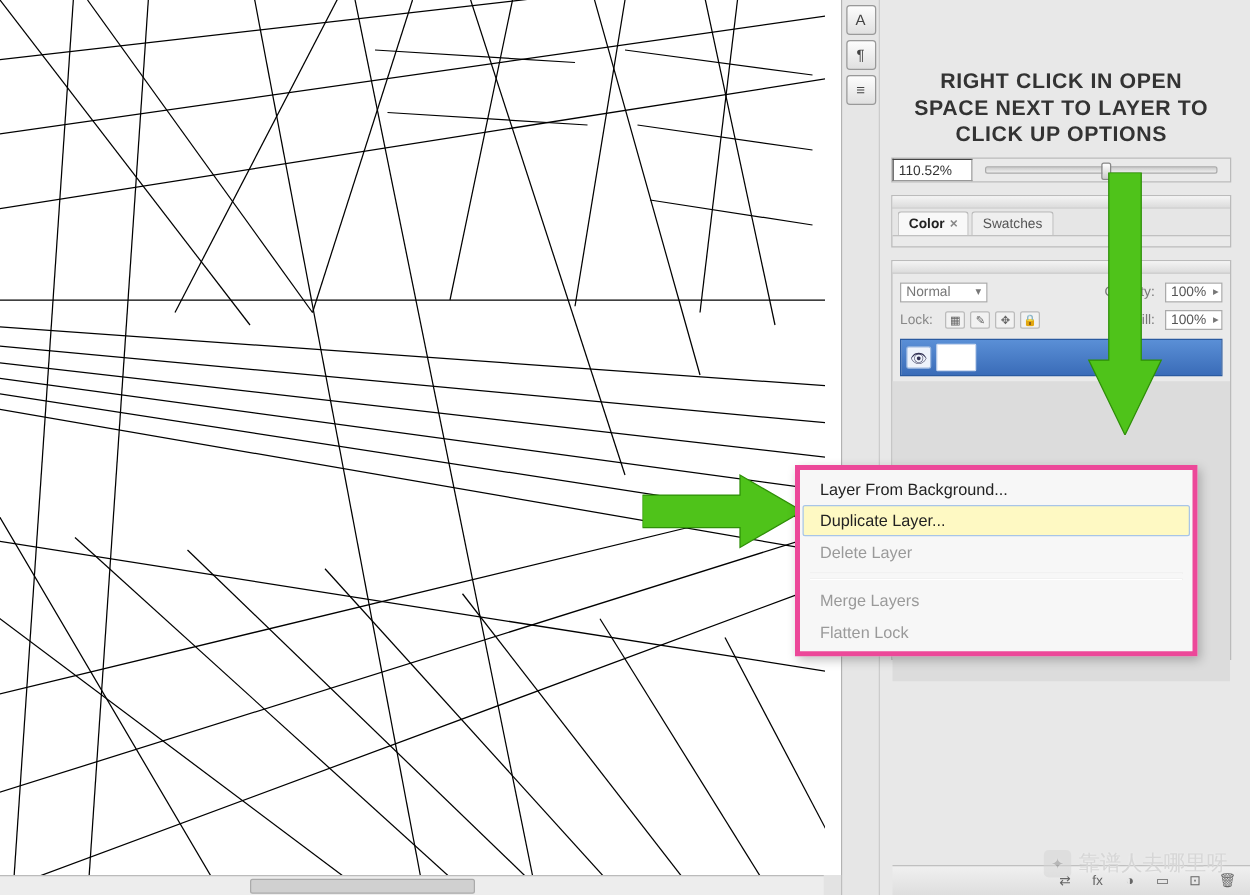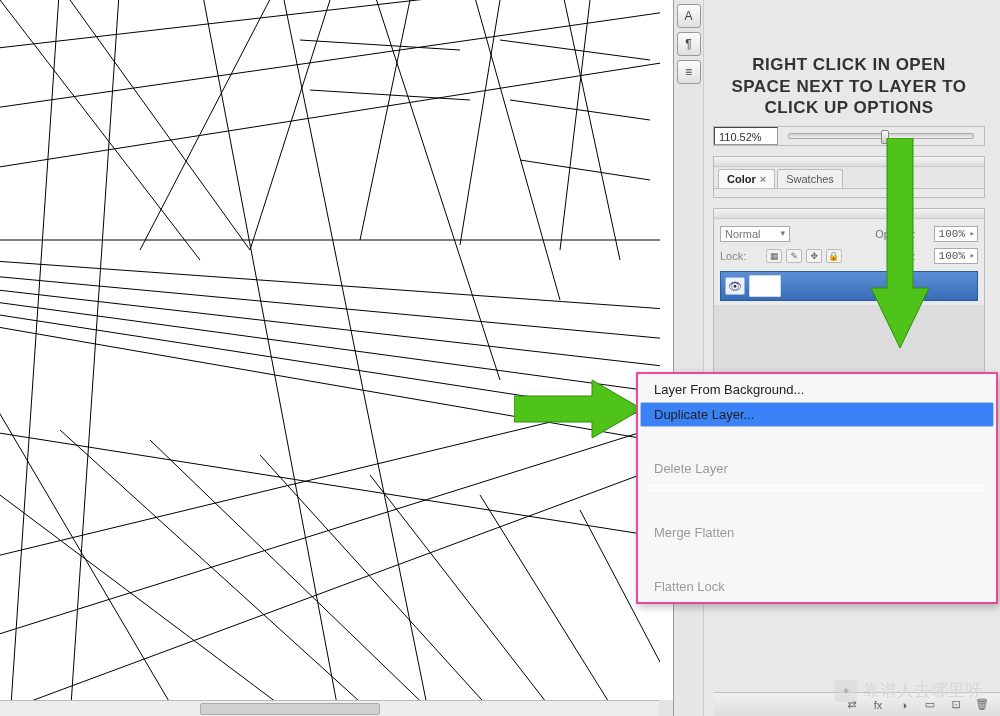--- a/index.html
+++ b/index.html
@@ -30,49 +30,49 @@
 
   
   .panel { margin: 0 10px 10px 14px; background: #eaeaea; border: 1px solid #bbb; box-shadow: 0 1px 0 #fff inset; position: relative; }
   .panel .titlebar { height: 10px; background: linear-gradient(#f4f4f4,#dcdcdc); border-bottom: 1px solid #c8c8c8; }
   .tabs { display: flex; align-items: flex-end; padding: 0 4px; height: 22px; background: #e6e6e6; border-bottom: 1px solid #c0c0c0; gap: 2px; }
   .tab { padding: 3px 8px; font-size: 11px; background: #efefef; border: 1px solid #bbb; border-bottom: none; border-radius: 3px 3px 0 0; color: #555; }
   .tab.active { background: #f8f8f8; color: #222; font-weight: bold; }
   .tab .x { margin-left: 4px; color: #888; }
 
   .panel-body { padding: 4px 6px; font-size: 11px; color: #555; }
-  .row { display: flex; align-items: center; gap: 18px; height: 22px; }
+  .row { display: flex; align-items: center; gap: 8px; height: 22px; }
   .select { background: #fff; border: 1px solid #aaa; padding: 1px 16px 1px 4px; font-size: 11px; position: relative; min-width: 70px; color: #777; }
   .select::after { content: "▾"; position: absolute; right: 4px; top: 1px; color: #777; font-size: 9px; }
   .opacity-label { margin-left: auto; color: #777; }
-  .pct-box { background: #fff; border: 1px solid #aaa; padding: 1px 12px 1px 4px; font-size: 11px; position: relative; color: #555; font-family: Liberation Mono, monospace; }
+  .pct-box { background: #fff; border: 1px solid #aaa; padding: 1px 12px 1px 4px; font-size: 11px; position: relative; color: #555; }
   .pct-box::after { content: "▸"; position: absolute; right: 2px; top: 1px; font-size: 9px; color: #777; }
   .lock-row { color: #888; }
   .lock-icons { display: flex; gap: 4px; margin-left: 2px; }
   .lock-icons span { width: 16px; height: 14px; border: 1px solid #bbb; background: #f2f2f2; border-radius: 2px; display: inline-flex; align-items: center; justify-content: center; font-size: 9px; color: #666; }
 
   .layer-row { margin-top: 4px; height: 30px; background: linear-gradient(#5a8fd6,#3a6cb8); border: 1px solid #2a5aa0; display: flex; align-items: center; padding: 0 4px; gap: 4px; }
   .eye { width: 20px; height: 18px; background: #eef3fb; border: 1px solid #9bb8e0; border-radius: 2px; display: flex; align-items: center; justify-content: center; color: #335; font-size: 11px; }
   .thumb-sm { width: 32px; height: 22px; background: #fff; border: 1px solid #ccd9ef; border-radius: 1px; }
 
   .panel-footer { height: 24px; background: linear-gradient(#f0f0f0,#dedede); border-top: 1px solid #c0c0c0; display: flex; align-items: center; justify-content: flex-end; gap: 10px; padding: 0 10px; font-size: 11px; color: #666; }
   .panel-footer .ficon { width: 16px; text-align: center; }
 
   .layers-panel { height: 320px; }
   .layers-body { height: 240px; background: #dcdcdc; }
 
   
   .arrow-right { position: absolute; left: 514px; top: 378px; width: 128px; height: 62px; z-index: 30; pointer-events: none; }
   .arrow-down { position: absolute; left: 869px; top: 138px; width: 62px; height: 210px; z-index: 30; pointer-events: none; }
 
   
-  .context-menu { position: absolute; left: 636px; top: 372px; width: 362px; background: #f7f7f7; border: 2px solid #ec4899; box-shadow: 2px 3px 8px rgba(0,0,0,0.25); z-index: 40; padding: 3px 2px; }
+  .context-menu { position: absolute; left: 636px; top: 372px; width: 322px; background: #f7f7f7; border: 4px solid #ec4899; box-shadow: 2px 3px 8px rgba(0,0,0,0.25); z-index: 40; padding: 3px 2px; }
   .context-menu .item { padding: 5px 14px; font-size: 13px; color: #222; }
-  .context-menu .item.disabled { color: #9a9a9a; margin-top: 29px; }
-  .context-menu .item.hover { background: #3b82f6; border: 1px solid #a8c5e8; padding: 4px 13px; border-radius: 2px; }
+  .context-menu .item.disabled { color: #9a9a9a; }
+  .context-menu .item.hover { background: #fef9c3; border: 1px solid #a8c5e8; padding: 4px 13px; border-radius: 2px; }
   .context-menu .sep { height: 1px; margin: 4px 6px; background: #d0d0d0; border-bottom: 1px solid #fff; }
 
   
   .watermark { position: absolute; right: 18px; bottom: 14px; color: #d6d6d6; font-size: 17px; display: flex; align-items: center; gap: 6px; z-index: 50; text-shadow: 0 0 3px rgba(255,255,255,0.4); }
   .watermark .wicon { width: 22px; height: 22px; border-radius: 4px; background: #d6d6d6; opacity: 0.5; display: inline-flex; align-items: center; justify-content: center; font-size: 12px; color: #888; }
 </style>
 </head>
 <body>
 
 <div class="app">
@@ -209,21 +209,21 @@
   <svg class="arrow-down" viewBox="0 0 62 210">
     <polygon points="18,0 44,0 44,150 60,150 31,210 2,150 18,150" fill="#4fc31a" stroke="#2e8f07" stroke-width="1"></polygon>
   </svg>
 
   <div class="context-menu" id="ctx">
       <div class="item">Layer From Background...</div>
       <div class="item hover">Duplicate Layer...</div>
       <div class="item disabled">Delete Layer</div>
       <div class="sep"></div>
       <div class="sep"></div>
-      <div class="item disabled">Merge Flatten</div>
+      <div class="item disabled">Merge Layers</div>
       <div class="item disabled">Flatten Lock</div>
     </div>
 
   <div class="watermark">
     <span class="wicon">✦</span>
     <span>靠谱人去哪里呀</span>
   </div>
 
 </div>
 

